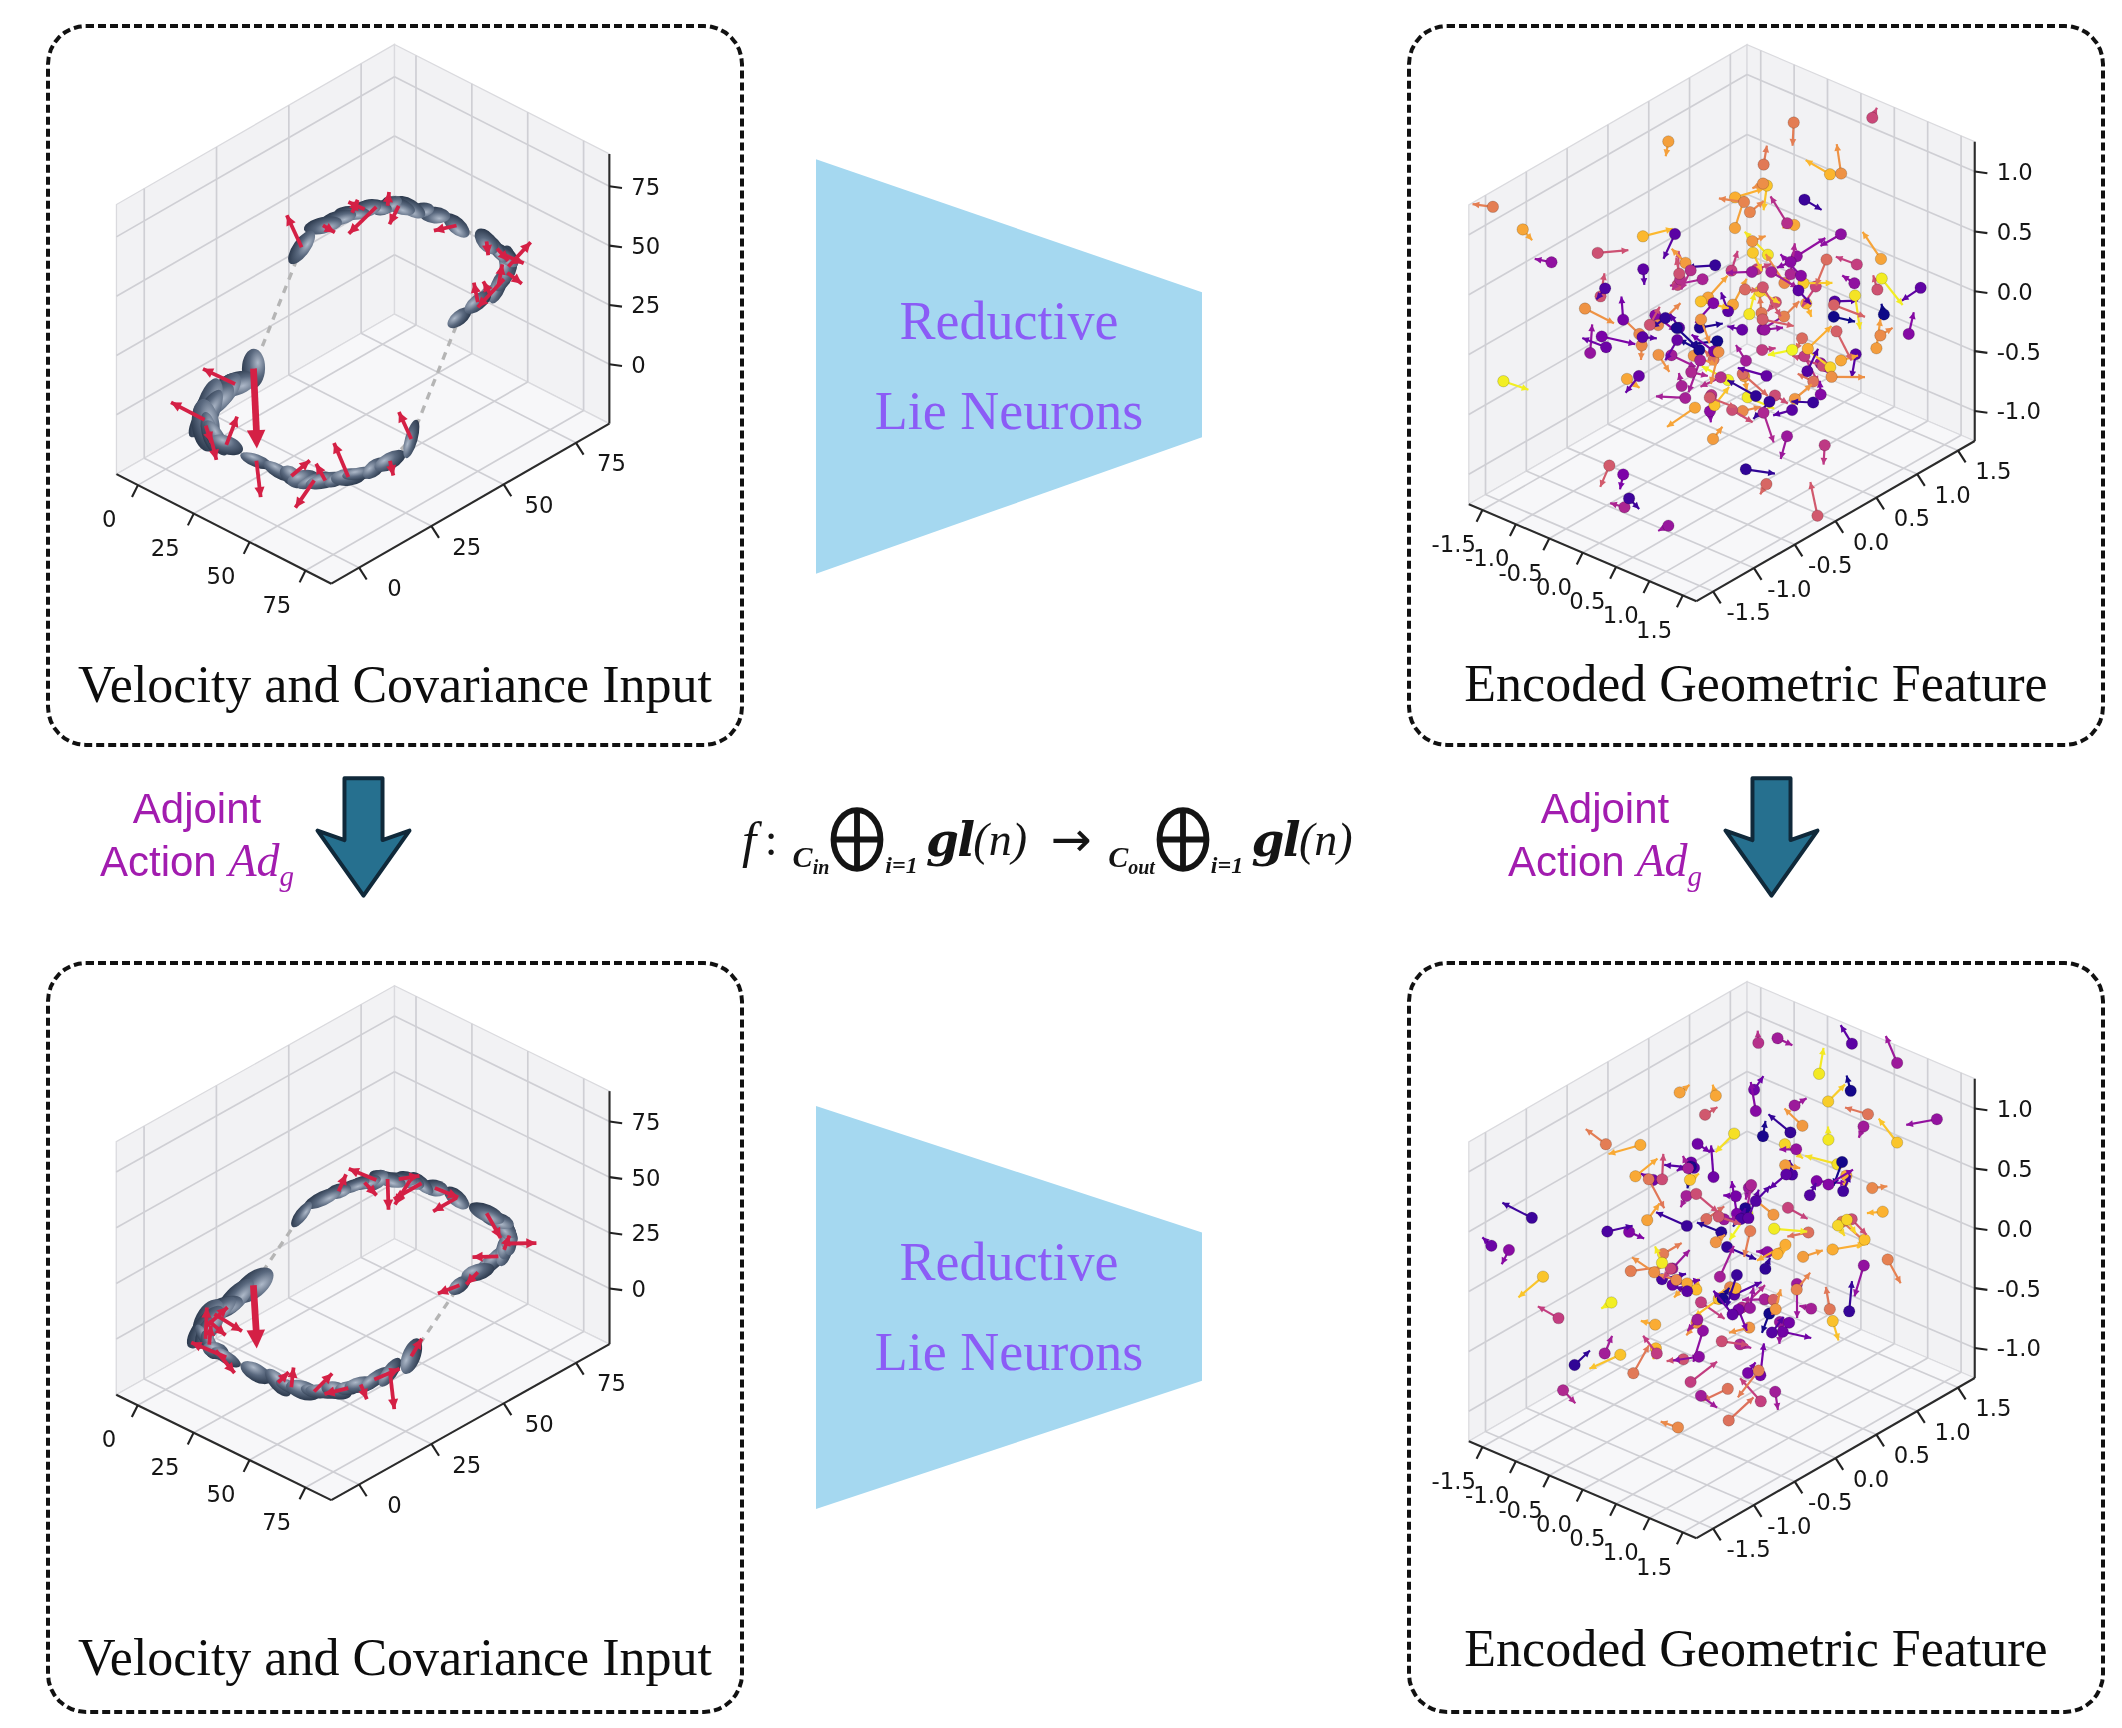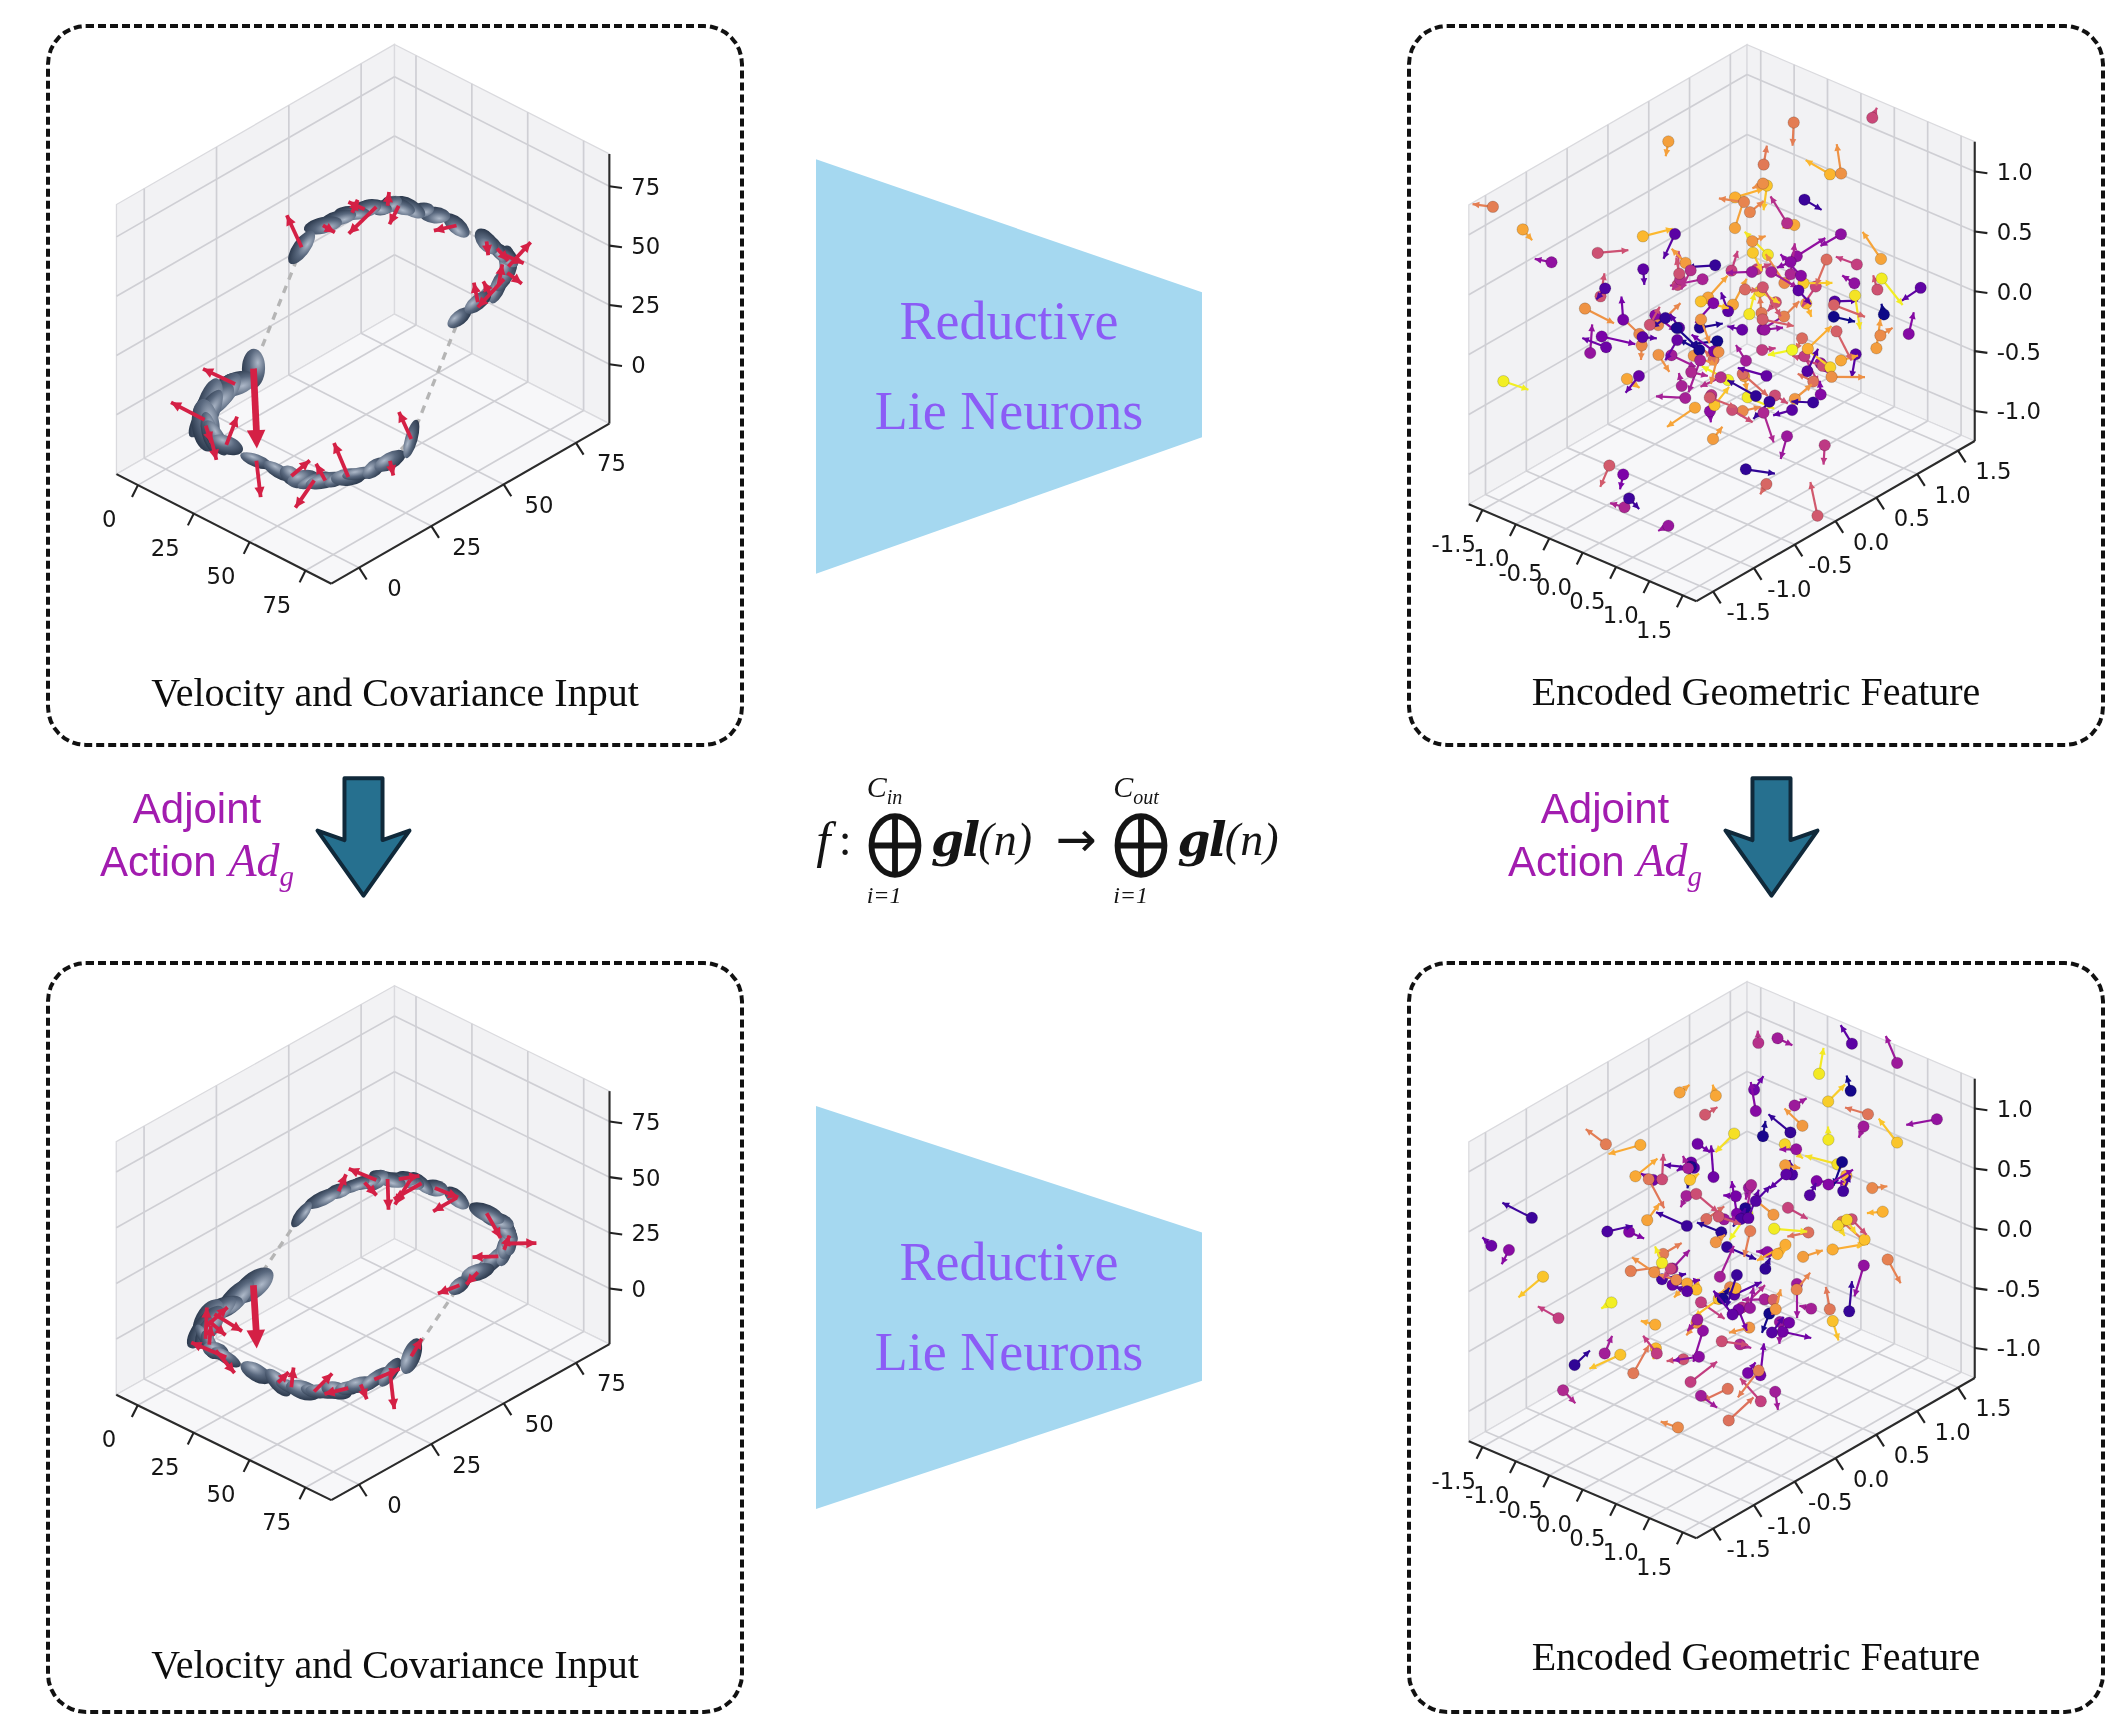--- a/index.html
+++ b/index.html
@@ -1,38 +1,38 @@
 <!DOCTYPE html>
 <html style="font-size:13.5px"><head>
 <meta charset="utf-8">
 <style>
   html,body{margin:0;padding:0;background:#ffffff;}
   .stage{position:relative;width:2123px;height:1729px;background:#ffffff;overflow:hidden;
          font-family:"Liberation Serif",serif;color:#111;}
   .dashbox{position:absolute;border:4.2px dashed #111;border-radius:40px;background:#fff;}
   .plot-svg{position:absolute;left:3.4px;top:8.4px;}
   .caption{position:absolute;left:0;right:0;text-align:center;font-family:"Liberation Serif",serif;
-           font-size:40px;color:#0d0d0d;white-space:nowrap;line-height:1.3;}
+           font-size:52px;color:#0d0d0d;white-space:nowrap;line-height:1.3;}
   .encoder{position:absolute;}
   .encoder svg{position:absolute;left:0;top:0;}
   .enc-label{position:absolute;inset:0;display:flex;flex-direction:column;justify-content:center;
              align-items:center;font-family:"Liberation Serif",serif;font-size:54px;color:#8b5cf6;
              line-height:1.65;}
   .adjoint{position:absolute;display:flex;align-items:center;gap:13.5px;}
   .adj-text{text-align:center;font-family:"Liberation Sans",sans-serif;font-weight:500;
             font-size:42px;color:#a21caf;line-height:1.18;white-space:nowrap;}
   .adj-math{font-family:"Liberation Serif",serif;font-style:italic;font-size:46px;}
   .adj-sub{font-family:"Liberation Serif",serif;font-style:italic;font-size:29px;
            vertical-align:-0.35em;}
   .formula{position:absolute;left:710px;top:749px;width:683px;height:181px;display:flex;
            justify-content:center;align-items:center;font-family:"Liberation Serif",serif;
            color:#141414;}
   .f-map{font-style:italic;font-size:51px;margin-right:8.4px;}
   .f-colon{font-size:46px;margin-right:13.5px;}
-  .sumgrp{display:inline-flex;flex-direction:column;align-items:flex-start;margin:0 1.7px;}
+  .sumgrp{display:inline-flex;align-items:flex-end;margin:0 1.7px;font-weight:bold;}
   .sum-top{font-style:italic;font-size:30px;line-height:1;}
   .sum-top sub{font-size:20px;font-style:italic;}
   .sum-bot{font-style:italic;font-size:24px;line-height:1;}
   .oplus{margin:4.2px 0;}
   .frak{font-family:"DejaVu Serif",serif;font-style:italic;font-weight:bold;font-size:47px;
         letter-spacing:-1.7px;margin-left:6.7px;text-align:center;}
   .f-args{font-style:italic;font-size:46px;margin-right:8.4px;}
   .f-arrow{font-family:"DejaVu Sans",sans-serif;font-size:49px;margin:0 15px;}
 </style>
 </head>

